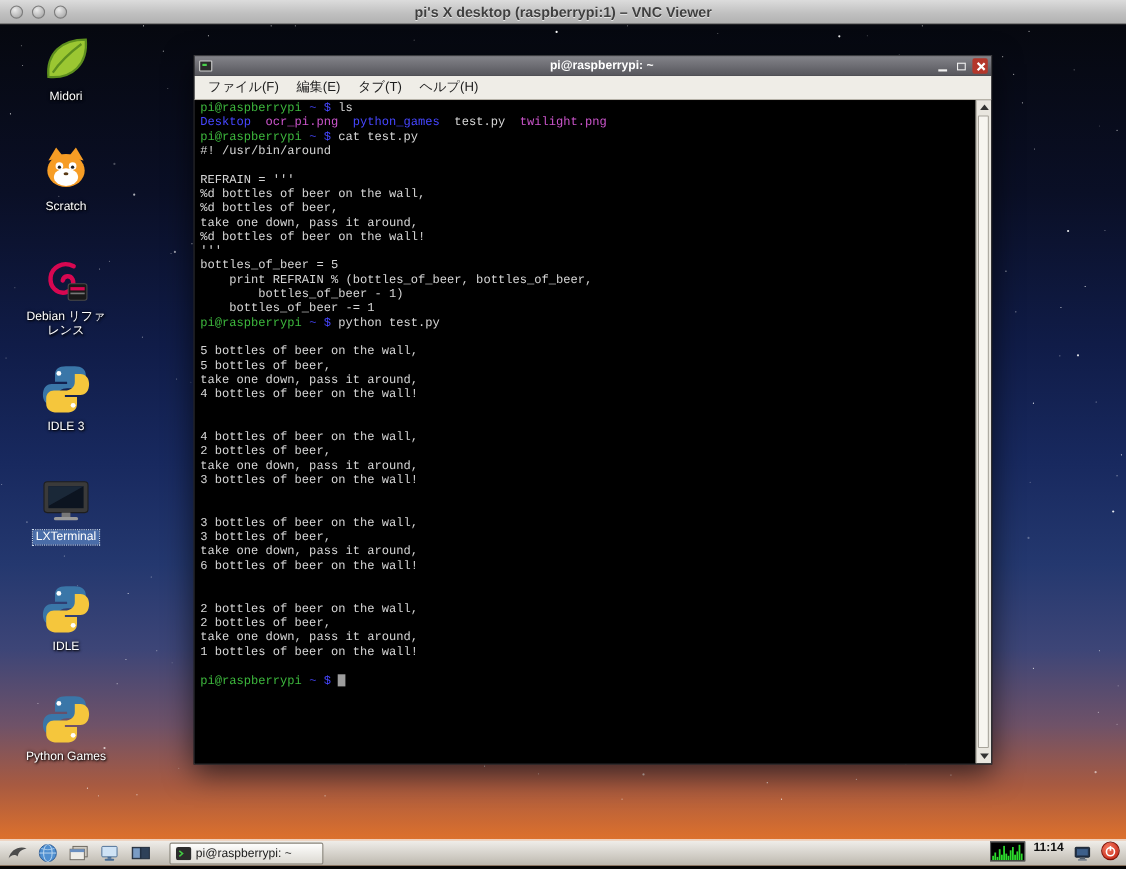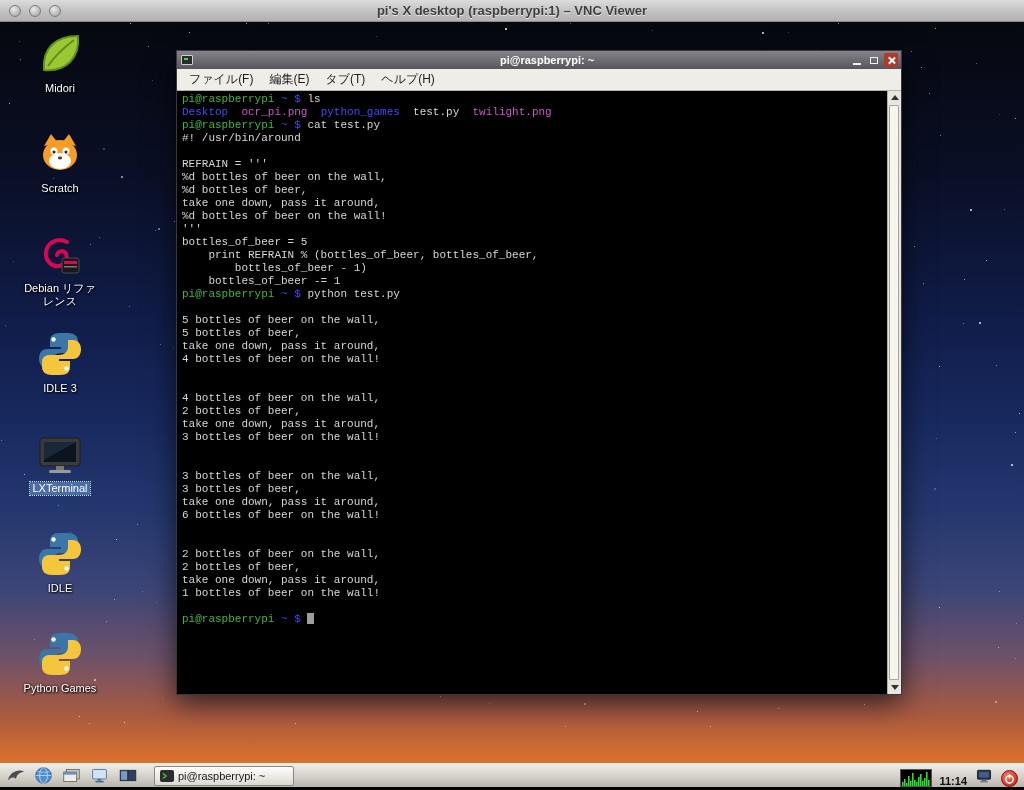--- a/index.html
+++ b/index.html
@@ -65,21 +65,21 @@
   .scroll-thumb { position:absolute; left:1px; right:2px; top:14px; bottom:14px; background:#f7f5f0; border:1px solid #a8a49b; border-radius:1px; }
 
   
   .taskbar { position:absolute; left:0; right:0; bottom:3px; height:24px; z-index:3;
     background:linear-gradient(#f0eeea,#ccc8c0 70%,#b9b5ac); border-top:1px solid #fbfaf8;
     display:flex; align-items:center; padding:0 4px; gap:5px; }
   .tb-icon { width:23px; height:22px; display:flex; align-items:center; justify-content:center; border-radius:2px; }
   .task-btn { margin-left:10px; height:20px; width:140px; display:flex; align-items:center; gap:4px; padding:0 5px;
     background:linear-gradient(#fefefd,#dcd9d2); border:1px solid #8c887f; border-radius:2px; }
   .task-btn-label { font-size:11px; color:#1a1a1a; white-space:nowrap; overflow:hidden; }
-  .tb-right { margin-left:auto; display:flex; align-items:flex-end; gap:7px; padding-right:2px; }
+  .tb-right { margin-left:auto; display:flex; align-items:flex-start; gap:7px; padding-right:2px; }
   .cpu-graph { width:32px; height:18px; background:#000; border:1px solid #565656; }
   .clock { font-size:11px; font-weight:bold; color:#101010; }
   .power-btn { width:17px; height:17px; border-radius:50%; border:1px solid #7e1207;
     background:radial-gradient(circle at 35% 30%, #f4765d, #c01e0e); display:flex; align-items:center; justify-content:center; }
   .bottom-strip { position:absolute; left:0; right:0; bottom:0; height:3px; background:#050505; z-index:3; }
 </style>
 </head>
 <body>
 
 <div class="screen">

